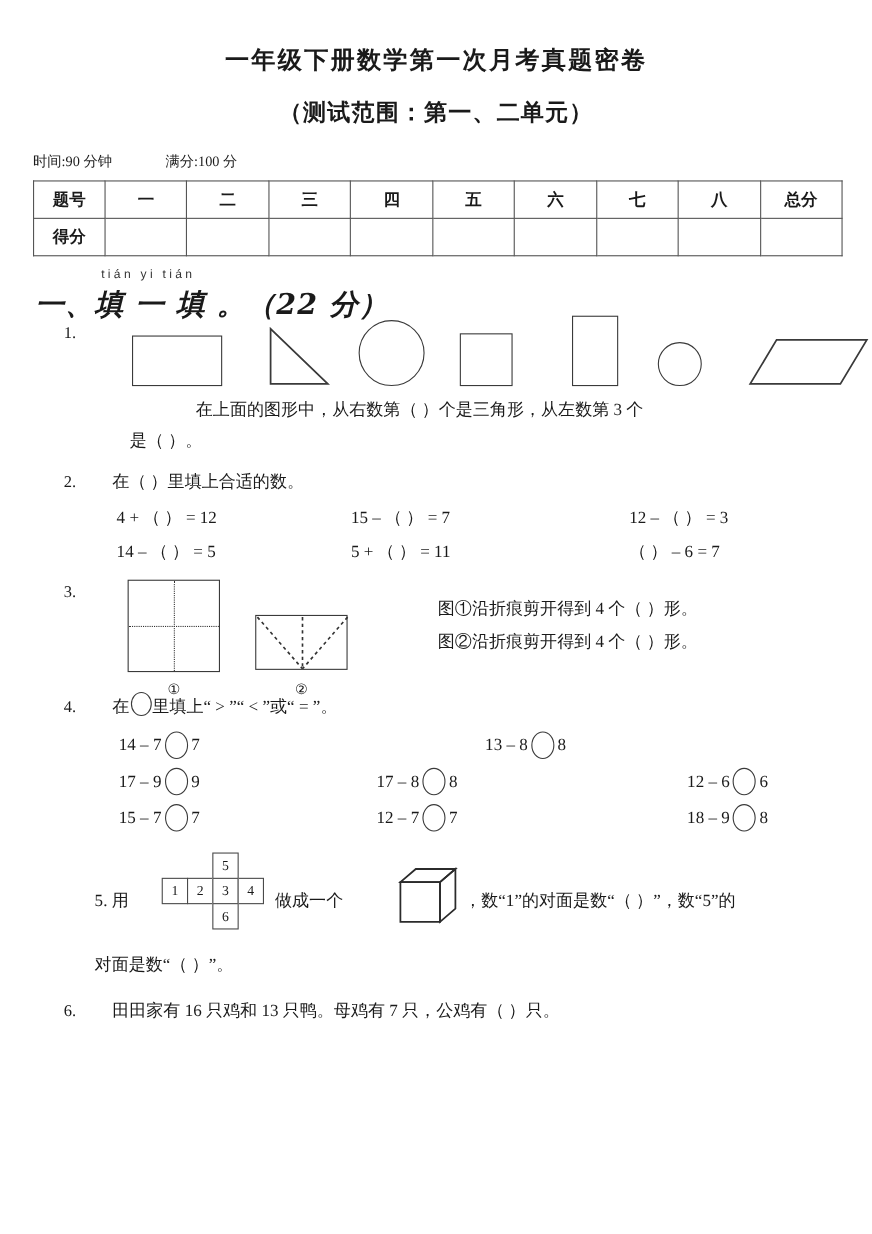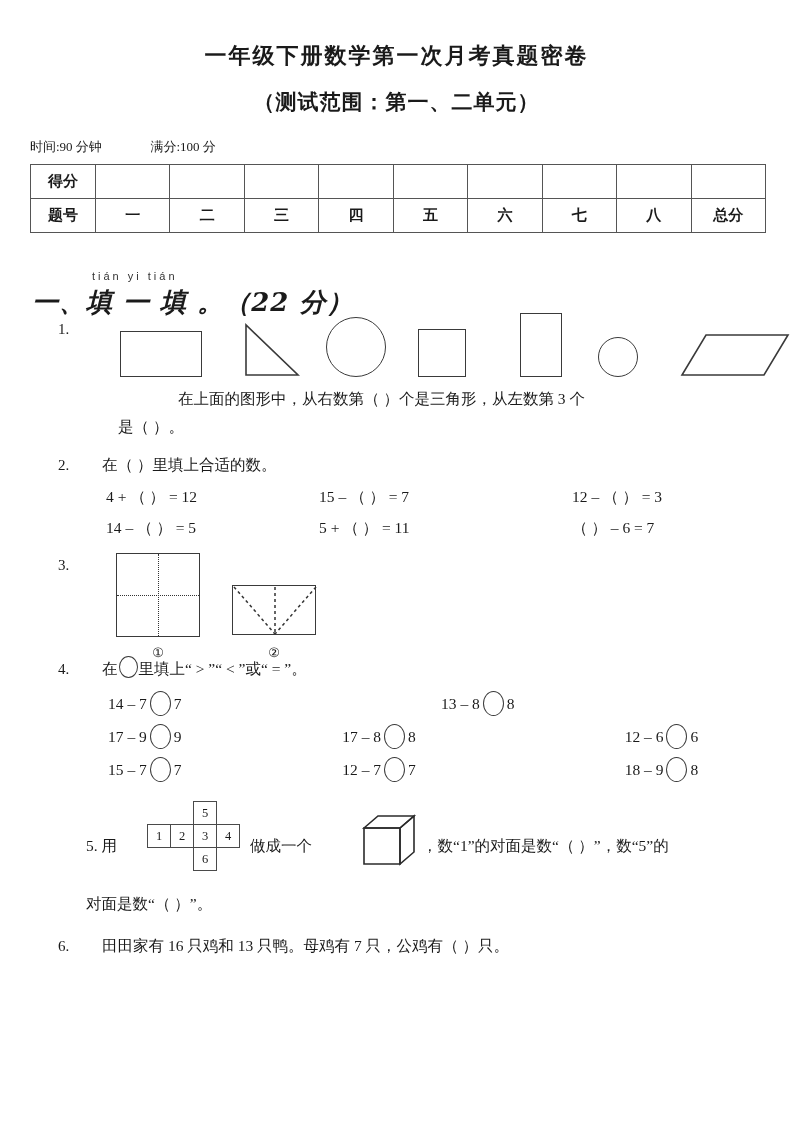--- a/index.html
+++ b/index.html
@@ -67,21 +67,21 @@
     text-align: center;
     font-size: 15px;
     font-weight: bold;
   }
   table.score-table td.head-label {
     width: 62px;
   }
 
   
   .section-head {
-    margin-top: 40px;
+    margin-top: 14px;
     position: relative;
     height: 38px;
   }
   .pinyin {
     position: absolute;
     left: 62px;
     top: -3px;
     font-size: 11px;
     letter-spacing: 3px;
     font-family: "Liberation Sans", sans-serif;
@@ -326,43 +326,43 @@
 
   <div class="meta-line">
     <span>时间:90 分钟</span>
     <span class="gap"></span>
     <span>满分:100 分</span>
   </div>
 
   <table class="score-table">
     <tbody>
         <tr>
-      <td class="head-label">得分</td>
-      <td></td>
-      <td></td>
-      <td></td>
-      <td></td>
-      <td></td>
-      <td></td>
-      <td></td>
-      <td></td>
-      <td></td>
-    </tr>
-    <tr>
       <td class="head-label">题号</td>
       <td>一</td>
       <td>二</td>
       <td>三</td>
       <td>四</td>
       <td>五</td>
       <td>六</td>
       <td>七</td>
       <td>八</td>
       <td>总分</td>
     </tr>
+    <tr>
+      <td class="head-label">得分</td>
+      <td></td>
+      <td></td>
+      <td></td>
+      <td></td>
+      <td></td>
+      <td></td>
+      <td></td>
+      <td></td>
+      <td></td>
+    </tr>
   </tbody>
     </table>
 
   <div class="section-head">
     <div class="pinyin">tián  yi  tián</div>
     <div class="sec-title">一、填 一 填 。（22 分）</div>
   </div>
 
   <div class="q">
     <div class="qnum">1.</div>
@@ -415,20 +415,24 @@
       </div>
       <div class="fig-label l1">①</div>
       <div class="fig2">
         <svg width="84" height="50" viewBox="0 0 84 50">
           <line x1="1" y1="1" x2="42" y2="48" stroke="#333" stroke-width="1.5" stroke-dasharray="3,3"></line>
           <line x1="83" y1="1" x2="42" y2="48" stroke="#333" stroke-width="1.5" stroke-dasharray="3,3"></line>
           <line x1="42" y1="1" x2="42" y2="48" stroke="#333" stroke-width="1.5" stroke-dasharray="3,3"></line>
         </svg>
       </div>
       <div class="fig-label l2">②</div>
+      <div class="q3-right">
+        <div>图①沿折痕剪开得到 4 个（          ）形。</div>
+        <div>图②沿折痕剪开得到 4 个（          ）形。</div>
+      </div>
     </div>
   </div>
 
   <div class="q" style="margin-top:4px;">
     <div class="qnum">4.</div>
     <div class="qbody">
       <span>在</span><span class="oval-inline"></span><span>里填上“ &gt; ”“ &lt; ”或“ = ”。</span>
     </div>
     <div class="cmp-grid">
       <div class="cmp-row">

